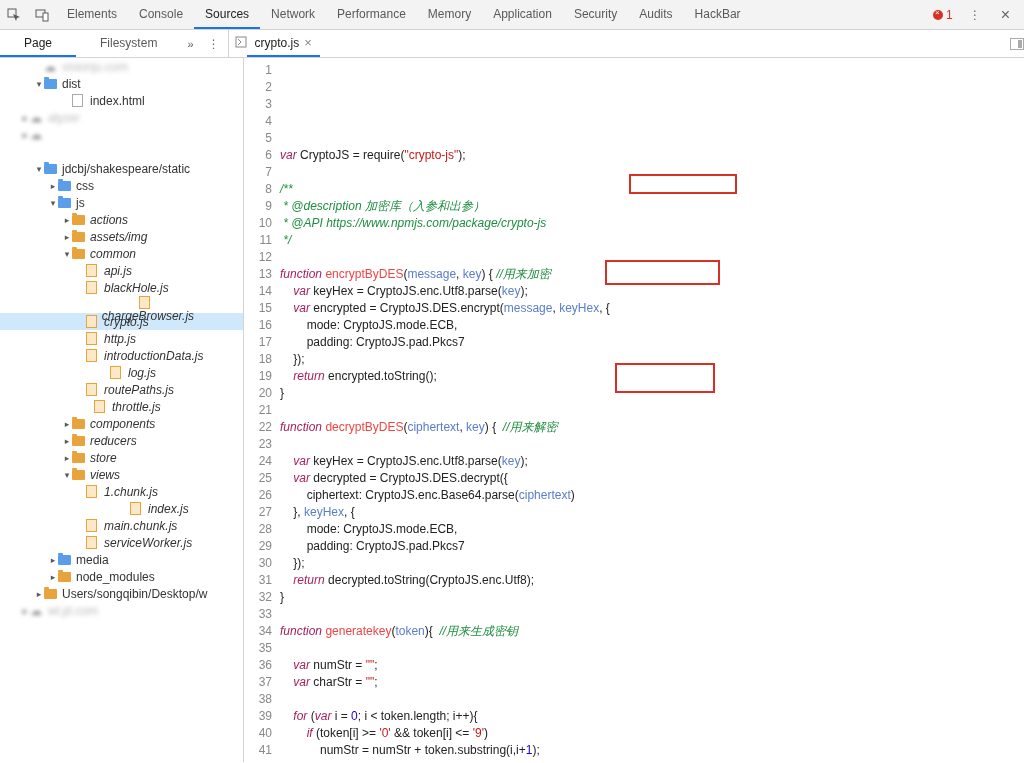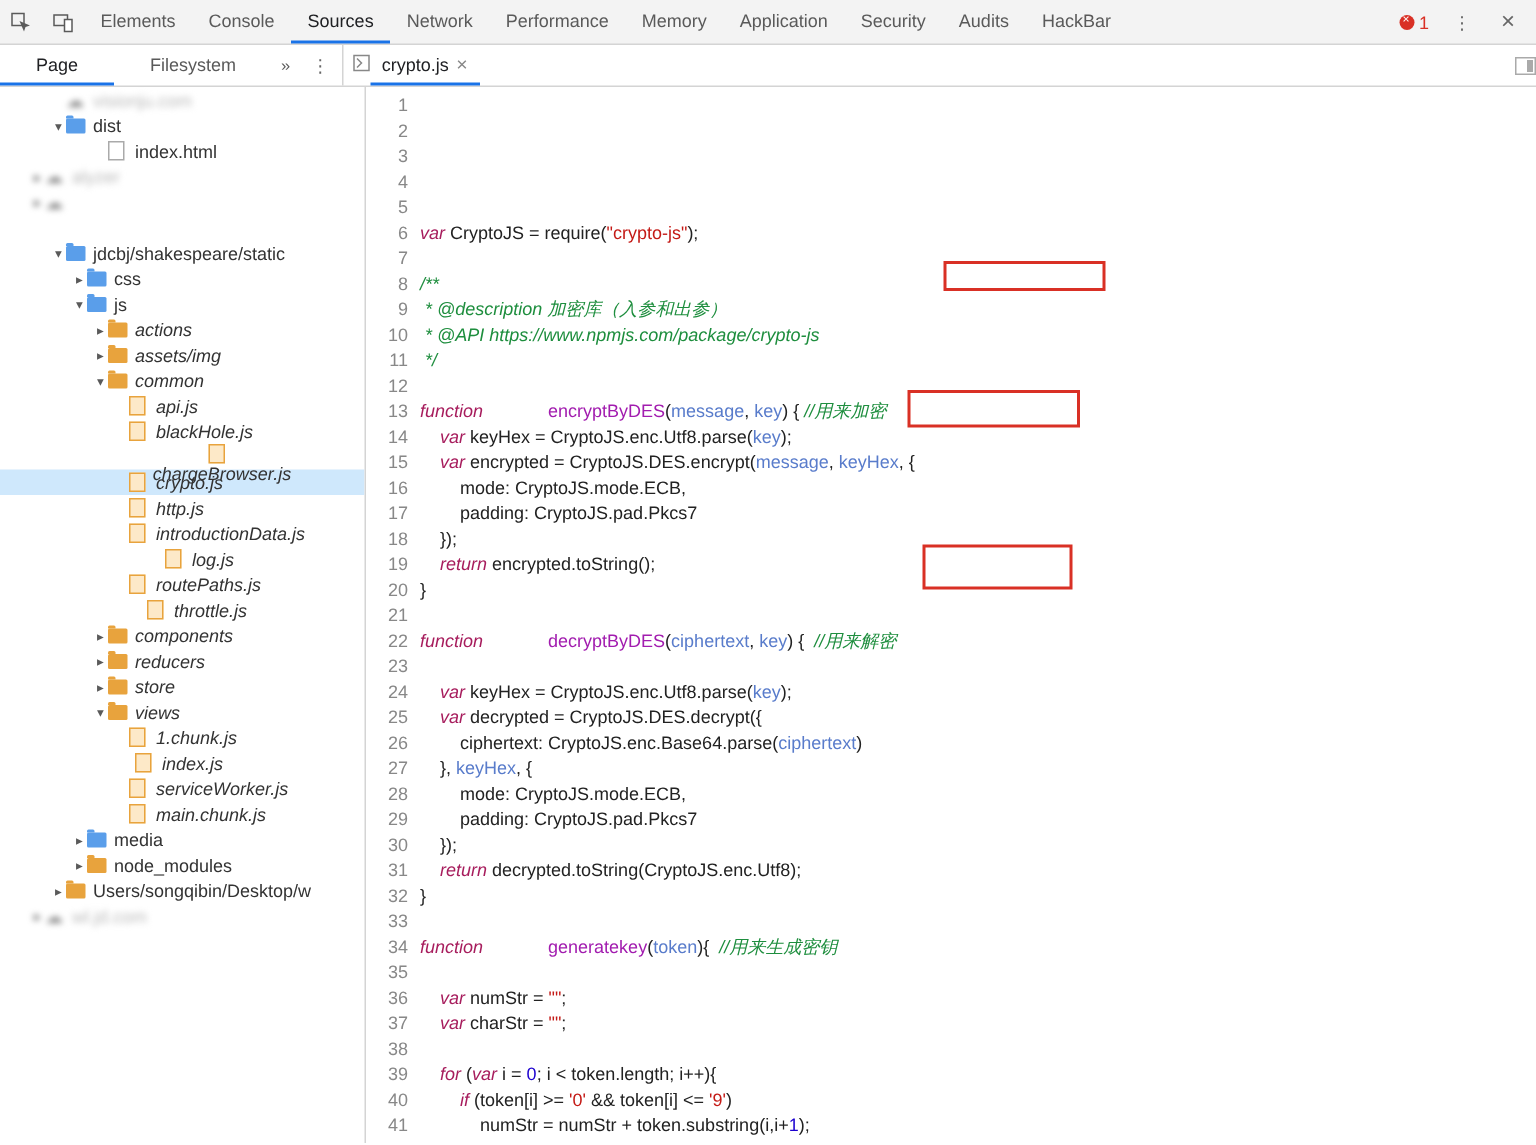--- a/index.html
+++ b/index.html
@@ -32,21 +32,21 @@
 .ic-folder::before { content: ""; position: absolute; top: -2px; left: 0; width: 5px; height: 2px; background: inherit; border-radius: 1px 1px 0 0; }
 .ic-file { width: 11px; height: 13px; background: #fff; border: 1px solid #aaa; position: relative; }
 .ic-file.orange { border-color: #e8a33d; background: #fde9c8; }
 .ic-cloud { color: #888; font-size: 12px; }
 .italic { font-style: italic; }
 .blur { filter: blur(2px); color: #bbb; }
 .editor { flex: 1; display: flex; font-family: Menlo, Consolas, monospace; font-size: 12px; line-height: 17px; overflow: auto; position: relative; }
 .gutter { width: 36px; text-align: right; padding-right: 8px; color: #888; background: #fff; user-select: none; padding-top: 4px; }
 .code-surface { flex: 1; padding-top: 4px; white-space: pre; position: relative; color: #222; }
 .tok-kw { color: #a71d5d; font-style: italic; }
-.tok-def { color: #a21caf; margin-left: 40px; }
+.tok-def { color: #ef4444; }
 .tok-var { color: #597ccb; }
 .tok-str { color: #c41a16; }
 .tok-com { color: #1e8e3e; font-style: italic; }
 .tok-num { color: #1c00cf; }
 .redbox { position: absolute; border: 2px solid #d93025; background: transparent; pointer-events: none; }
 .b1 { left: 349px; top: 116px; width: 108px; height: 20px; }
 .b2 { left: 325px; top: 202px; width: 115px; height: 25px; }
 .b3 { left: 335px; top: 305px; width: 100px; height: 30px; }
 .more-dots { color: #666; font-size: 12px; padding: 0 8px; }
 .close-x-btn { color: #666; font-size: 16px; padding: 0 4px; }
@@ -249,21 +249,21 @@
         </span>
         <span class="italic">log.js</span>
       </div>
       <div class="tree-row" style="padding-left: 76px;">
         <span class="tw"></span>
         <span class="ic">
           <span class="ic-file orange"></span>
         </span>
         <span class="italic">routePaths.js</span>
       </div>
-      <div class="tree-row" style="padding-left: 52px; margin-left: 36px;">
+      <div class="tree-row" style="padding-left: 84px;">
         <span class="tw"></span>
         <span class="ic">
           <span class="ic-file orange"></span>
         </span>
         <span class="italic">throttle.js</span>
       </div>
       <div class="tree-row" style="padding-left: 62px;">
         <span class="tw">▸</span>
         <span class="ic">
           <span class="ic-folder orange"></span>
@@ -291,40 +291,40 @@
         </span>
         <span class="italic">views</span>
       </div>
       <div class="tree-row" style="padding-left: 76px;">
         <span class="tw"></span>
         <span class="ic">
           <span class="ic-file orange"></span>
         </span>
         <span class="italic">1.chunk.js</span>
       </div>
-      <div class="tree-row" style="padding-left: 80px;">
+      <div class="tree-row" style="padding-left: 120px;">
         <span class="tw"></span>
         <span class="ic">
           <span class="ic-file orange"></span>
         </span>
         <span class="italic">index.js</span>
       </div>
       <div class="tree-row" style="padding-left: 76px;">
         <span class="tw"></span>
         <span class="ic">
           <span class="ic-file orange"></span>
         </span>
+        <span class="italic">main.chunk.js</span>
+      </div>
+      <div class="tree-row" style="padding-left: 76px;">
+        <span class="tw"></span>
+        <span class="ic">
+          <span class="ic-file orange"></span>
+        </span>
         <span class="italic">serviceWorker.js</span>
-      </div>
-      <div class="tree-row" style="padding-left: 76px;">
-        <span class="tw"></span>
-        <span class="ic">
-          <span class="ic-file orange"></span>
-        </span>
-        <span class="italic">main.chunk.js</span>
       </div>
       <div class="tree-row" style="padding-left: 48px;">
         <span class="tw">▸</span>
         <span class="ic">
           <span class="ic-folder"></span>
         </span>
         <span>media</span>
       </div>
       <div class="tree-row" style="padding-left: 48px;">
         <span class="tw">▸</span>

